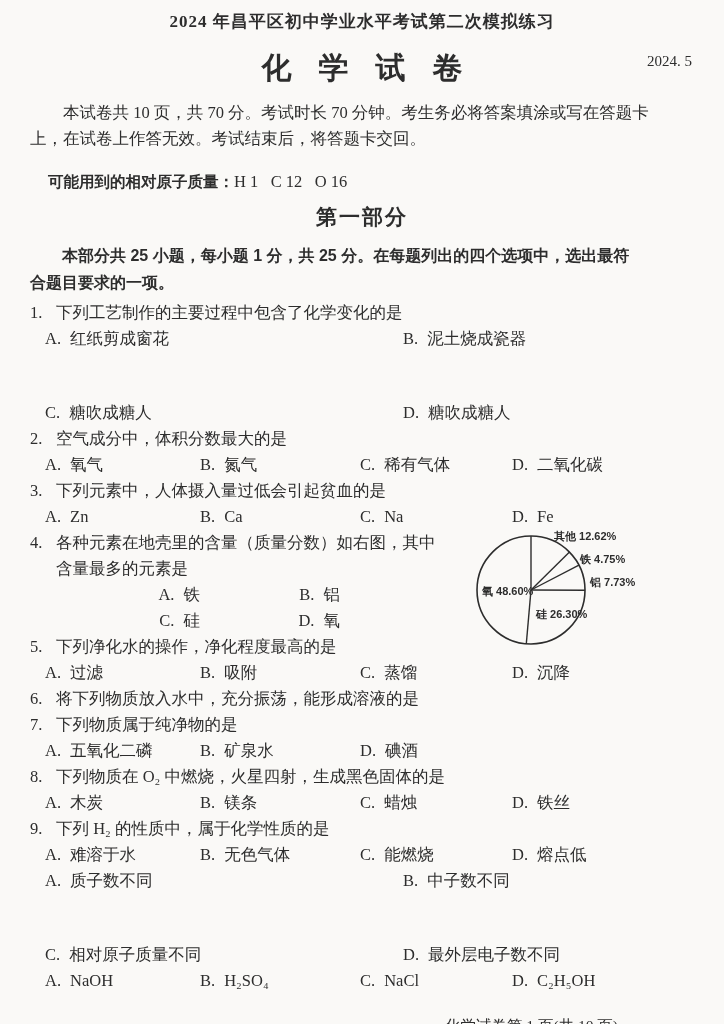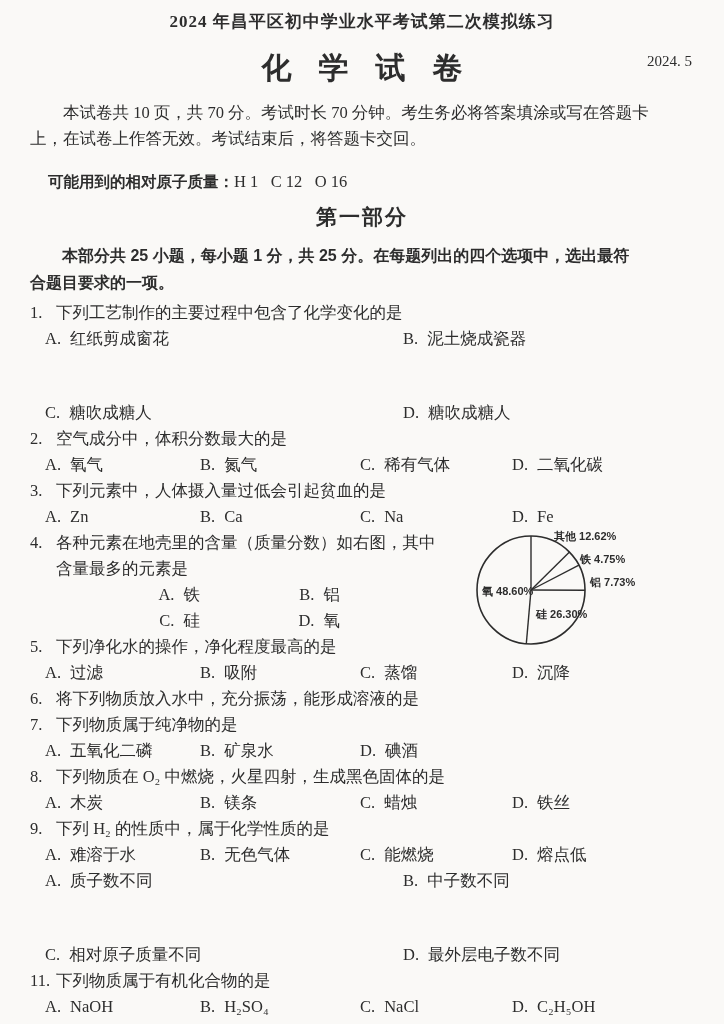--- a/index.html
+++ b/index.html
@@ -170,24 +170,20 @@
       </div>
       <div class="question layout-two-wide">
         <div class="options">
           <span class="option"><span class="opt-label">A.</span><span class="opt-text">质子数不同</span></span>
           <span class="option"><span class="opt-label">B.</span><span class="opt-text">中子数不同</span></span>
           <span class="option"><span class="opt-label">C.</span><span class="opt-text">相对原子质量不同</span></span>
           <span class="option"><span class="opt-label">D.</span><span class="opt-text">最外层电子数不同</span></span>
         </div>
       </div>
       <div class="question layout-four">
-        <div class="stem-row">
-          <span class="qnum">11.</span>
-          <span class="stem">下列物质属于有机化合物的是</span>
-        </div>
         <div class="options">
           <span class="option"><span class="opt-label">A.</span><span class="opt-text">NaOH</span></span>
           <span class="option"><span class="opt-label">B.</span><span class="opt-text">H₂SO₄</span></span>
           <span class="option"><span class="opt-label">C.</span><span class="opt-text">NaCl</span></span>
           <span class="option"><span class="opt-label">D.</span><span class="opt-text">C₂H₅OH</span></span>
         </div>
       </div>
     </div>
   <div class="footer">化学试卷第 1 页(共 10 页)</div>
 </div>

